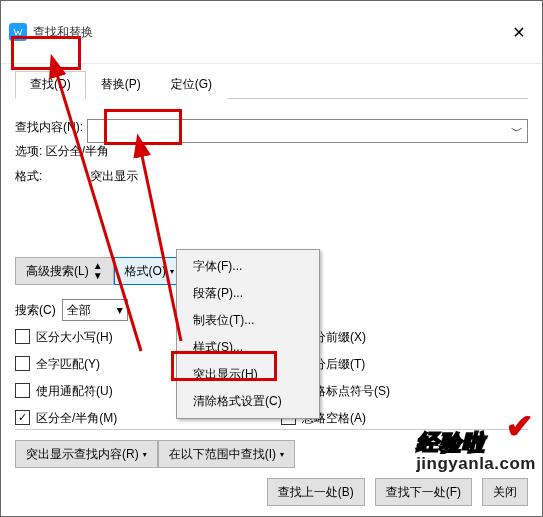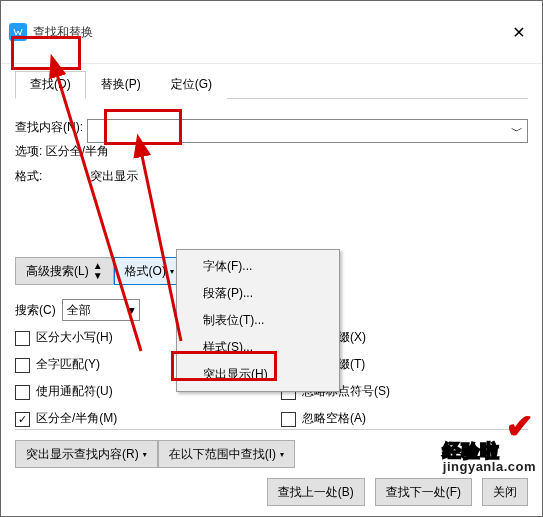--- a/index.html
+++ b/index.html
@@ -19,44 +19,44 @@
 .combo .chev{position:absolute;right:4px;top:3px}
 .optline{}
 .fmtline{margin-top:8px}
 .fmtlabel{display:inline-block;width:72px;vertical-align:top}
 .btnrow{margin-top:72px;display:flex;gap:0}
 .btn{height:26px;border:1px solid #adadad;background:#e1e1e1;padding:0 10px;display:inline-flex;align-items:center;gap:4px;cursor:pointer}
 .btn.focus{border:1px solid #0078d7;background:#e5f1fb}
 .updown{font-size:10px;line-height:1}
 .dtri{font-size:8px}
 .srchline{margin-top:14px;display:flex;align-items:center;gap:6px}
-.srchsel{height:20px;border:1px solid #888;padding:0 4px;display:inline-flex;align-items:center;gap:38px}
+.srchsel{height:20px;border:1px solid #888;padding:0 4px;display:inline-flex;align-items:center;gap:26px}
 .chkcols{display:flex;margin-top:8px}
 .col{display:flex;flex-direction:column;gap:10px}
 .col1{width:150px}
 .col3{margin-left:116px}
-.chk{display:flex;align-items:flex-end;gap:6px}
+.chk{display:flex;align-items:flex-start;gap:6px}
 .box{width:13px;height:13px;border:1px solid #333;display:inline-flex;align-items:center;justify-content:center;font-size:11px;line-height:1;background:#fff}
-.menu{position:absolute;left:175px;top:248px;width:130px;background:#f2f2f2;border:1px solid #999;box-shadow:2px 2px 3px rgba(0,0,0,.25);padding:3px 16px}
+.menu{position:absolute;left:175px;top:248px;width:130px;background:#f2f2f2;border:1px solid #999;box-shadow:2px 2px 3px rgba(0,0,0,.25);padding:3px 6px}
 .mitem{padding:5px 10px}
 .bottom{position:absolute;left:14px;right:14px;bottom:10px}
 .hr{border-top:1px solid #ccc;margin-bottom:10px}
 .brow1{display:flex;gap:0;margin-bottom:10px}
 .brow2{display:flex;gap:10px;justify-content:flex-end}
 
 .redbox{position:absolute;border:3px solid #d40000;pointer-events:none}
 .rb1{left:10px;top:35px;width:64px;height:28px}
 .rb2{left:103px;top:108px;width:72px;height:30px}
 .rb3{left:170px;top:350px;width:100px;height:24px}
 
 .overlay{position:absolute;left:0;top:0;width:543px;height:517px;pointer-events:none}
 
 .wm{position:absolute;right:6px;bottom:42px;pointer-events:none}
-.wm1{font-weight:900;font-size:18px;color:#ec4899;-webkit-text-stroke:2px #000;letter-spacing:1px;}
-.wm2{font-weight:900;font-size:13px;color:#222;letter-spacing:.5px;margin-top:-4px}
+.wm1{font-weight:900;font-size:22px;color:#ec4899;-webkit-text-stroke:2px #000;letter-spacing:1px;font-style:italic}
+.wm2{font-weight:900;font-size:17px;color:#222;letter-spacing:.5px;margin-top:-4px}
 .checkmark{position:absolute;right:8px;bottom:70px;font-size:34px;color:#d40000;font-weight:bold;pointer-events:none}
 </style>
 </head>
 <body>
 
 <div class="window">
 
   <div class="titlebar">
     <span class="appicon">
       <svg viewBox="0 0 24 24">
@@ -156,20 +156,21 @@
     </div>
 
   </div>
 
   <div class="menu">
     <div class="mitem">字体(F)...</div>
     <div class="mitem">段落(P)...</div>
     <div class="mitem">制表位(T)...</div>
     <div class="mitem">样式(S)...</div>
     <div class="mitem">突出显示(H)</div>
+    <div class="mitem">清除格式设置(C)</div>
   </div>
 
   <div class="bottom">
     <div class="hr"></div>
     <div class="brow1">
       <div class="btn">
         <span>突出显示查找内容(R)</span>
         <span class="dtri">▾</span>
       </div>
       <div class="btn">

